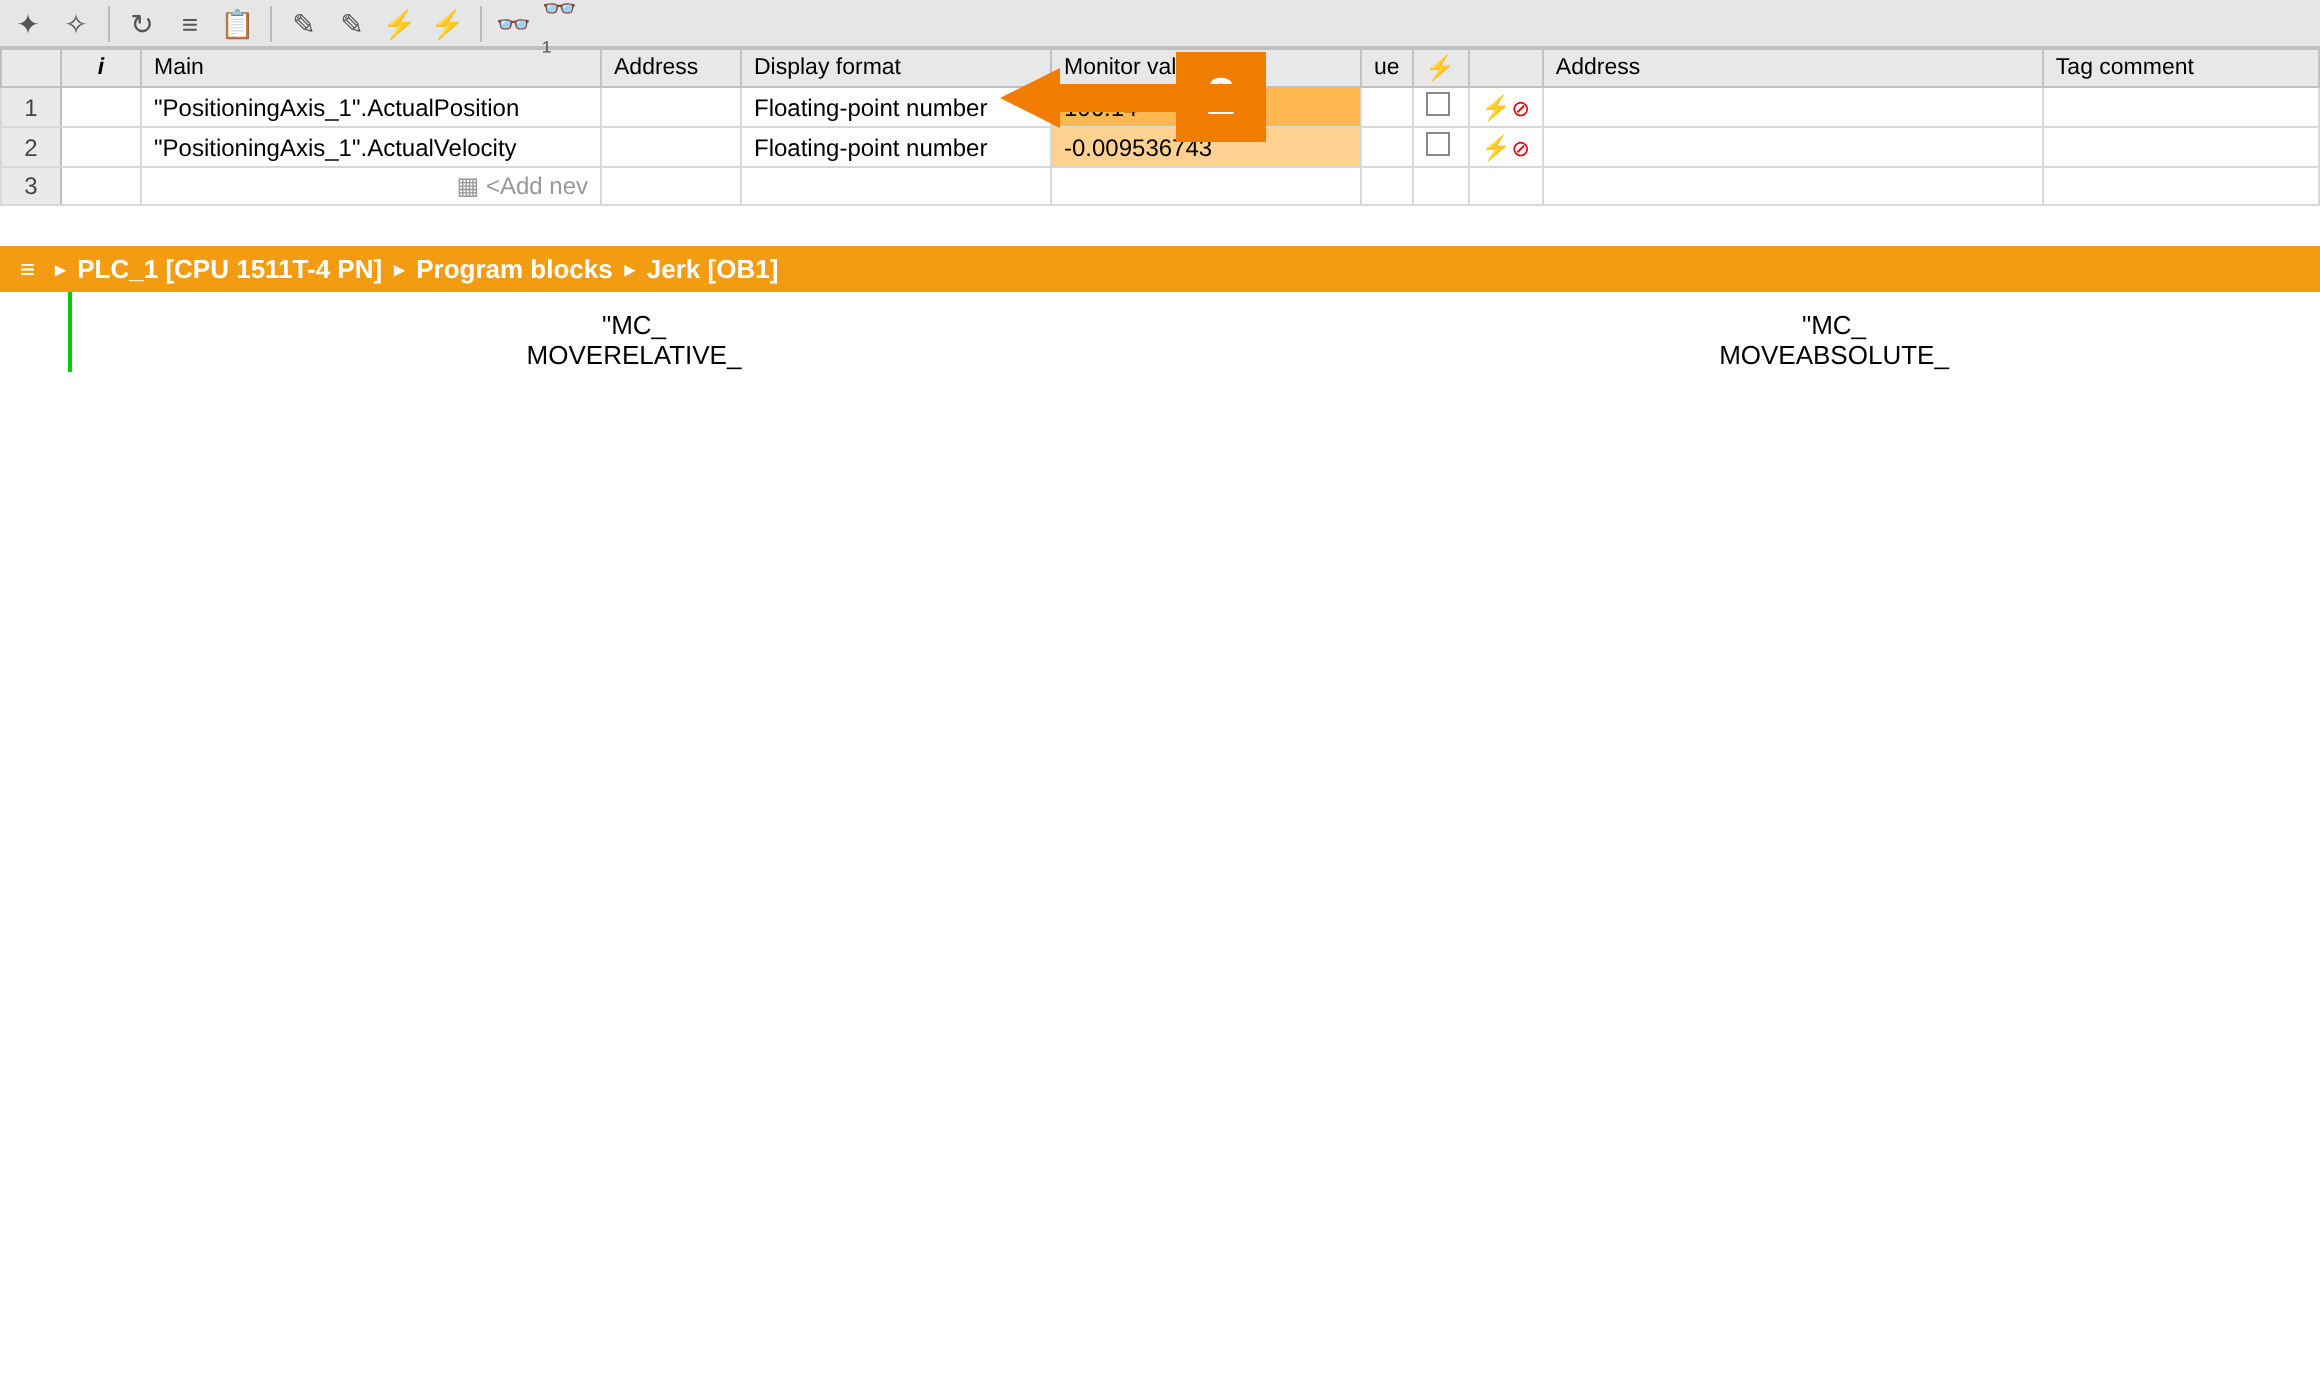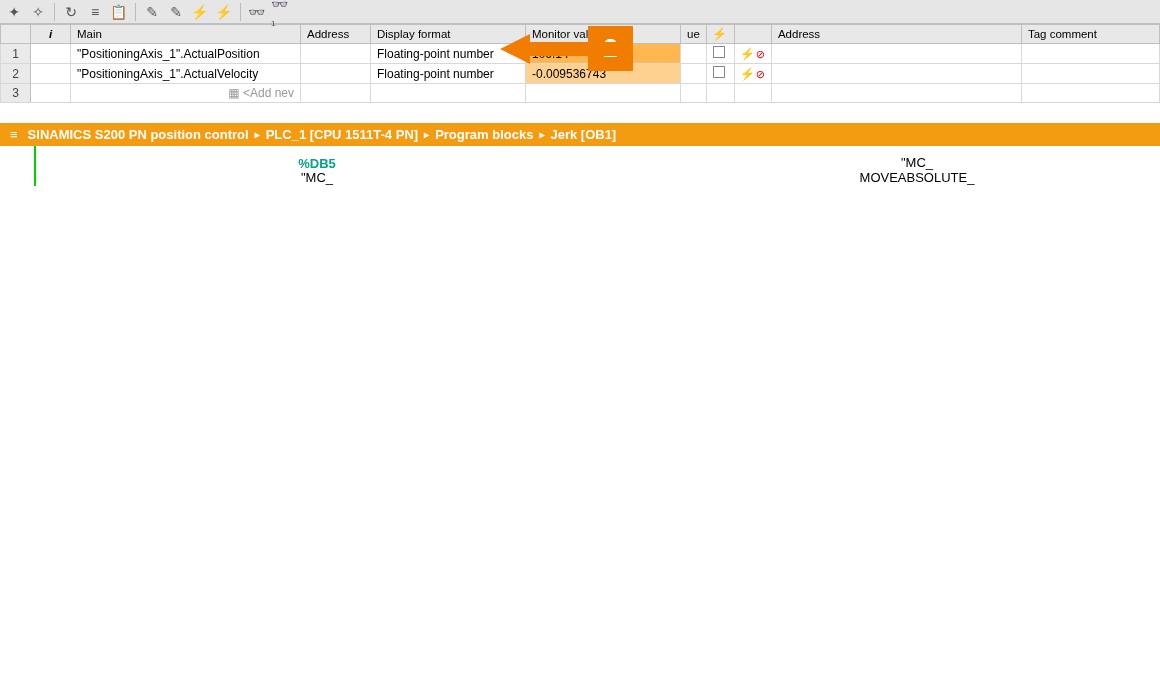--- a/index.html
+++ b/index.html
@@ -139,39 +139,37 @@
         <td></td>
         <td></td>
   </tr>
 </tbody>
   </table>
 
 <div style="height:20px;"></div>
 
 <div class="breadcrumb">
   <span style="margin-right:4px;">≡</span>
-  <span>SINAMICS S200 PN position control</span>
   <span class="bc-arrow">▸</span>
   <span>PLC_1 [CPU 1511T-4 PN]</span>
   <span class="bc-arrow">▸</span>
   <span>Program blocks</span>
   <span class="bc-arrow">▸</span>
   <span class="bc-deep">Jerk [OB1]</span>
 </div>
 
 <div class="program">
   <div class="rail"></div>
 
   <div class="en-row" style="left:34px; top:158px; width:158px;"></div>
   <div class="dash-b" style="position:absolute; left:442px; top:158px; width:350px; height:0;"></div>
   <div class="dash-b" style="position:absolute; left:1042px; top:158px; width:80px; height:0;"></div>
   <div style="position:absolute; left:1118px; top:150px; width:2px; height:16px; background:#00d000;"></div>
 
   <div class="block-wrap" style="left:192px; top:10px;">
-    <div class="db-label">%DB5</div>
     <div class="db-name" style="white-space:pre-line;">"MC_
 MOVERELATIVE_
 DB"</div>
     <div class="block" style="height:390px;">
       <div class="block-head">
         <span>MC_MOVERELATIVE</span>
         <div class="ico">
             <span>🔒</span>
             <span>ℹ</span>
           </div>

